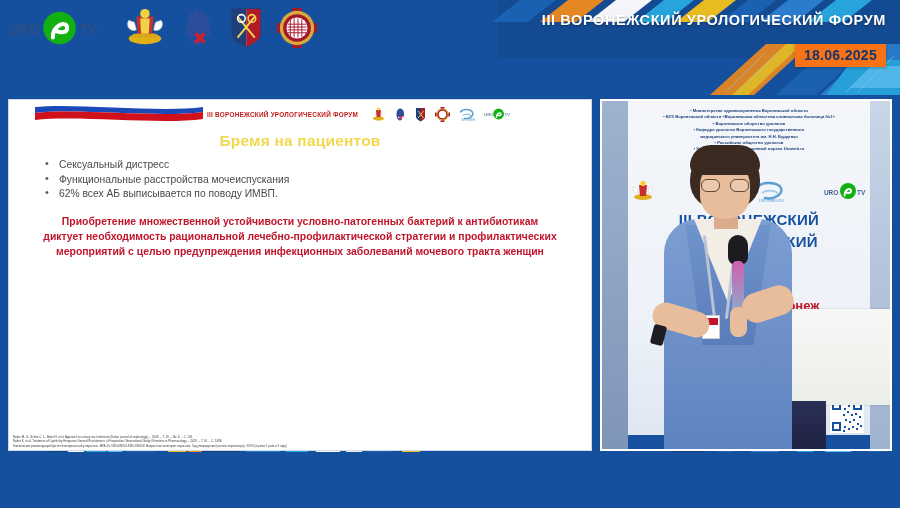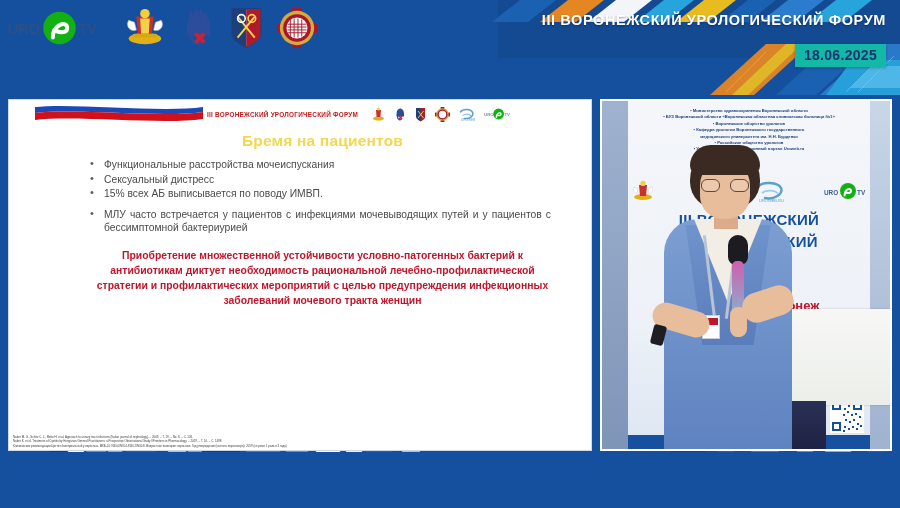--- a/index.html
+++ b/index.html
@@ -42,21 +42,21 @@
     font-weight: bold;
     letter-spacing: 0.6px;
     color: #ffffff;
     text-shadow: 0 1px 2px rgba(0,0,0,.35);
     white-space: nowrap;
     z-index: 6;
   }
   .header-date {
     position: absolute;
     top: 44px; right: 14px;
-    background: #14b8a6;
+    background: #f97316;
     color: #14356e;
     font-size: 14px;
     font-weight: bold;
     padding: 3px 9px 4px 9px;
     letter-spacing: .3px;
     box-shadow: 0 1px 3px rgba(0,0,0,.25);
     z-index: 7;
   }
 
   
@@ -92,21 +92,21 @@
     font-size: 6.4px; font-weight: bold; color: #c21a1a;
     letter-spacing: .25px; white-space: nowrap;
     margin-left: 4px;
   }
   .slide-logo-strip {
     display: flex; align-items: center; gap: 9px;
     margin-left: 14px;
   }
   .slide-logo-strip svg { display: block; }
 
-  .slide-body { padding: 2px 14px 0 14px; margin-left: 45px; }
+  .slide-body { padding: 2px 14px 0 14px; }
 
   .section-head {
     text-align: center;
     color: #f2d84e;
     font-size: 15.5px;
     font-weight: bold;
     letter-spacing: .2px;
     margin: 2px 0 8px 0;
   }
   .section-head.second { margin-top: 9px; margin-bottom: 8px; }
@@ -482,28 +482,27 @@
           <text x="20.4" y="9.4" font-family="Liberation Sans, sans-serif" font-size="4.4" font-weight="bold" fill="#7a8fb5">TV</text>
         </svg>
       </span>
     </div>
 
     <div class="slide-body">
 
       <div class="section-head">Бремя на пациентов</div>
 
       <ul class="bullets">
+        <li>Сексуальный дистресс</li>
         <li>Функциональные расстройства мочеиспускания</li>
-        <li>Сексуальный дистресс</li>
       </ul>
 
 
       <ul class="bullets spaced">
-        <li>15% всех АБ выписывается по поводу ИМВП.</li>
-        <li>МЛУ часто встречается у пациентов с инфекциями мочевыводящих путей и у пациентов с бессимптомной бактериурией</li>
+        <li>62% всех АБ выписывается по поводу ИМВП.</li>
       </ul>
 
       <div class="conclusion">Приобретение множественной устойчивости условно-патогенных бактерий к антибиотикам диктует необходимость рациональной лечебно-профилактической стратегии и профилактических мероприятий с целью предупреждения инфекционных заболеваний мочевого тракта женщин</div>
     </div>
 
     <div class="footnotes">
       <div>Naber M. G., Schito C. L., Botto H. et al. Approach to urinary tract infections (Italian journal of nephrology). – 2009. – Т. 19. – No. 6. – С. 126.</div>
       <div>Naber K. et al. Treatment of Cystitis by Hungarian General Practitioners: a Prospective Observational Study //Frontiers in Pharmacology. – 2019. – Т. 10. – С. 1498.</div>
       <div>Клинические рекомендации Цистит бактериальный у взрослых. МКБ-10: N30.0/N30.1/N30.2/N30.8. Возрастная категория: взрослые. Год утверждения (частота пересмотра): 2019 (не реже 1 раза в 3 года)</div>
     </div>

